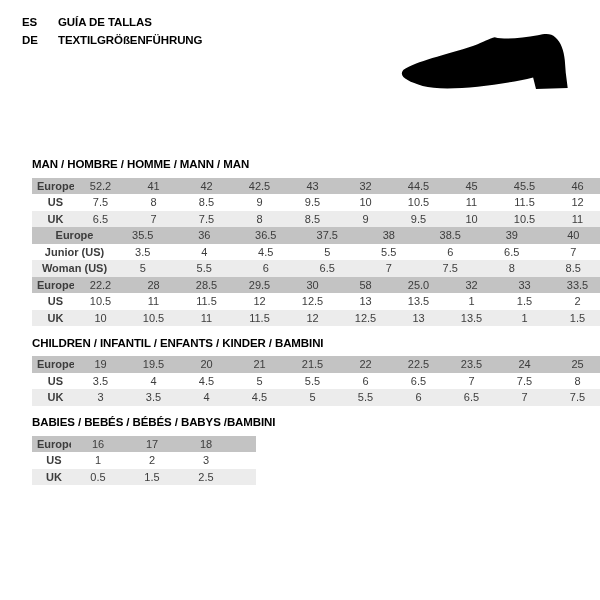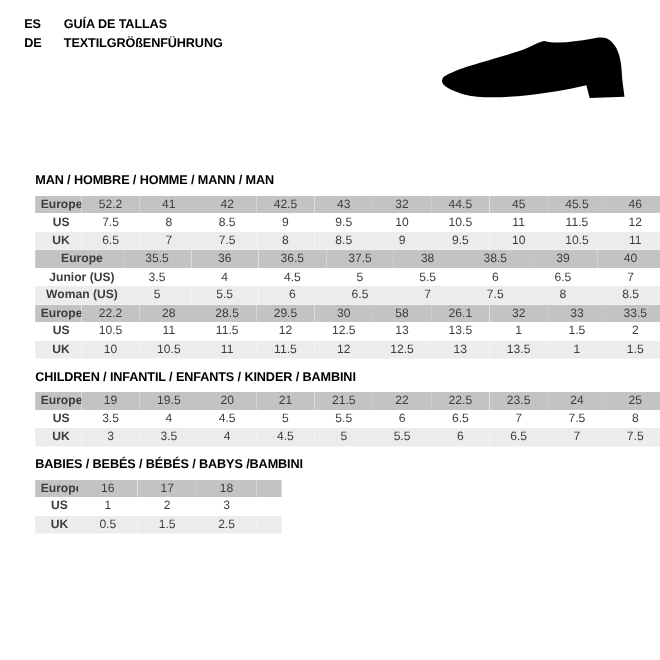--- a/index.html
+++ b/index.html
@@ -199,21 +199,21 @@
         </colgroup>
         <tbody>
           <tr class="hdr">
             <th>Europe</th>
             <td>22.2</td>
             <td>28</td>
             <td>28.5</td>
             <td>29.5</td>
             <td>30</td>
             <td>58</td>
-            <td>26.1</td>
+            <td>25.0</td>
             <td>32</td>
             <td>33</td>
             <td>33.5</td>
           </tr>
           <tr>
             <th>US</th>
             <td>10.5</td>
             <td>11</td>
             <td>11.5</td>
             <td>12</td>

